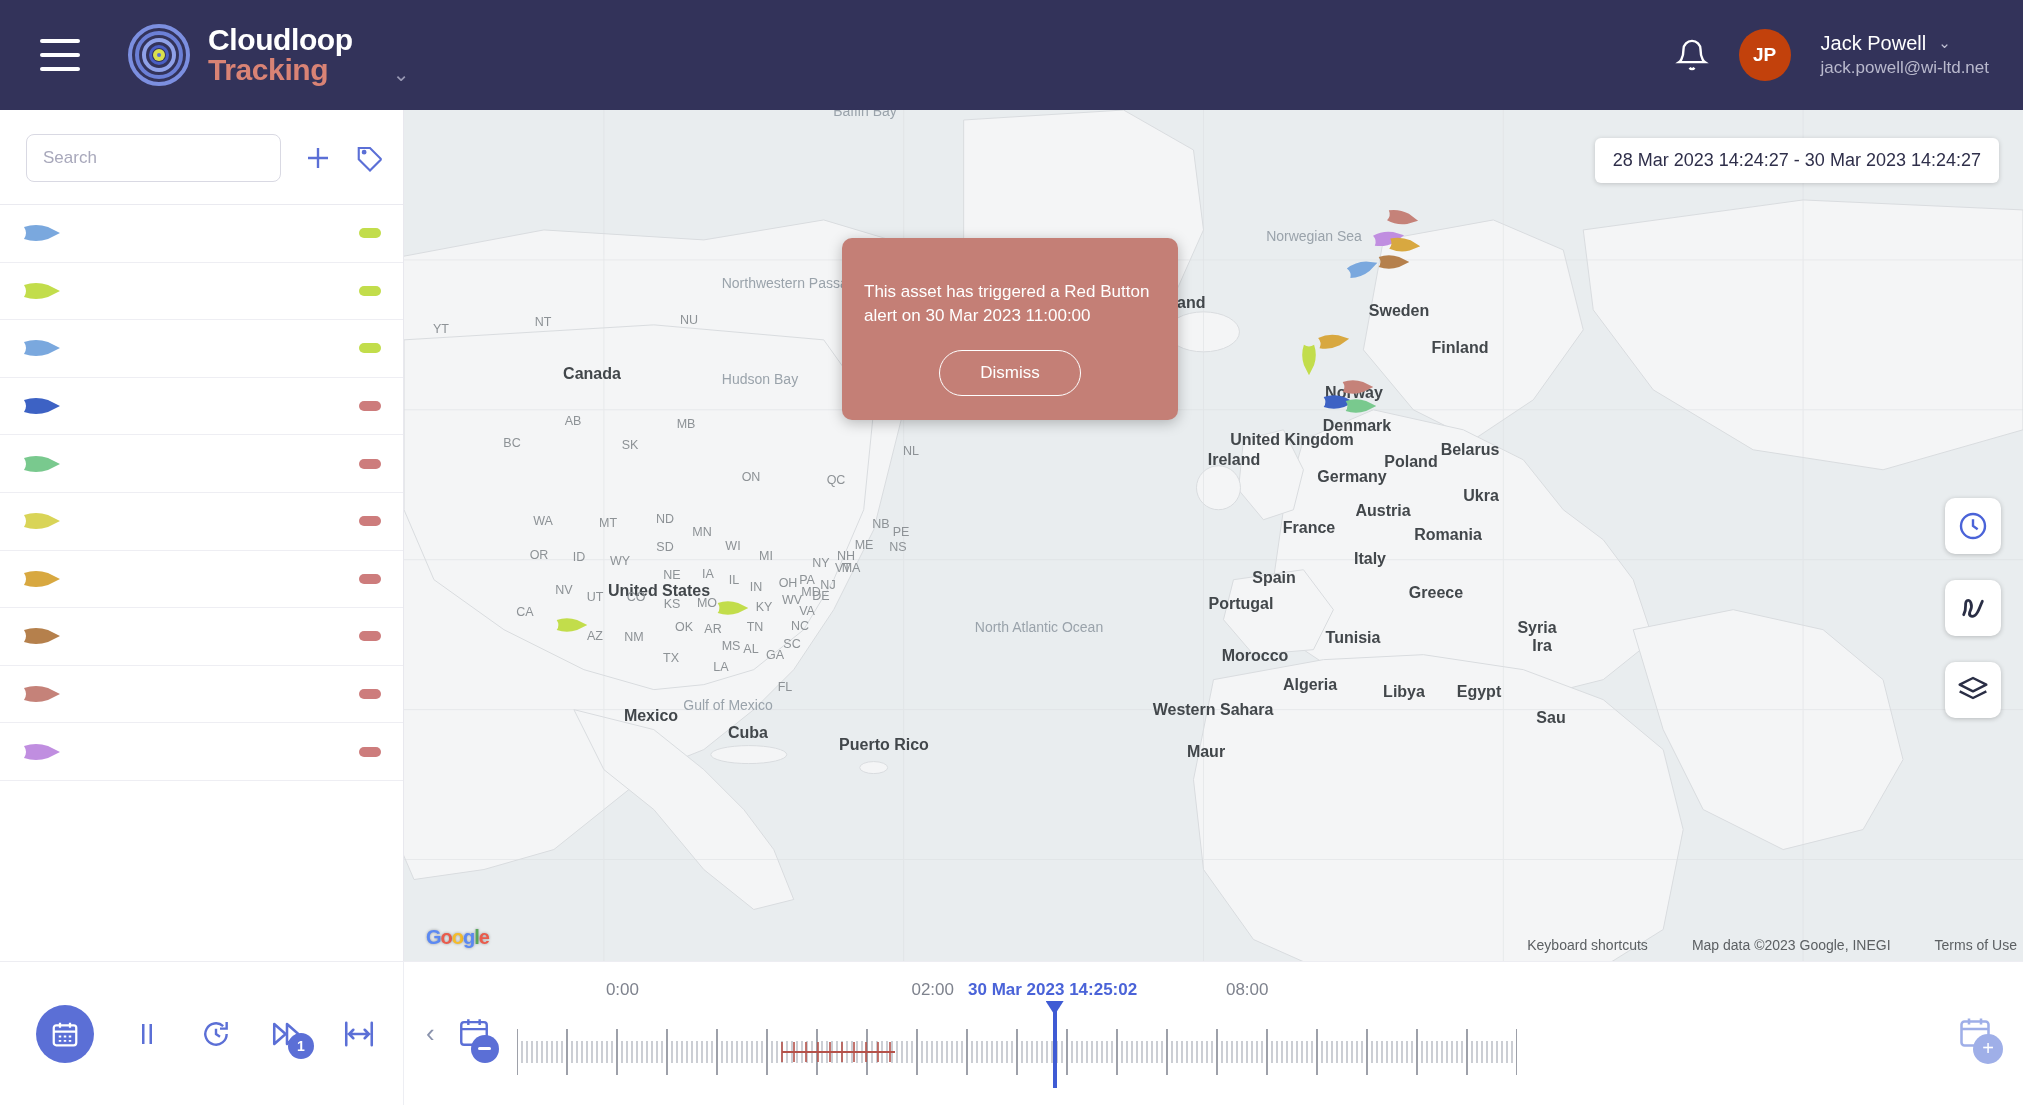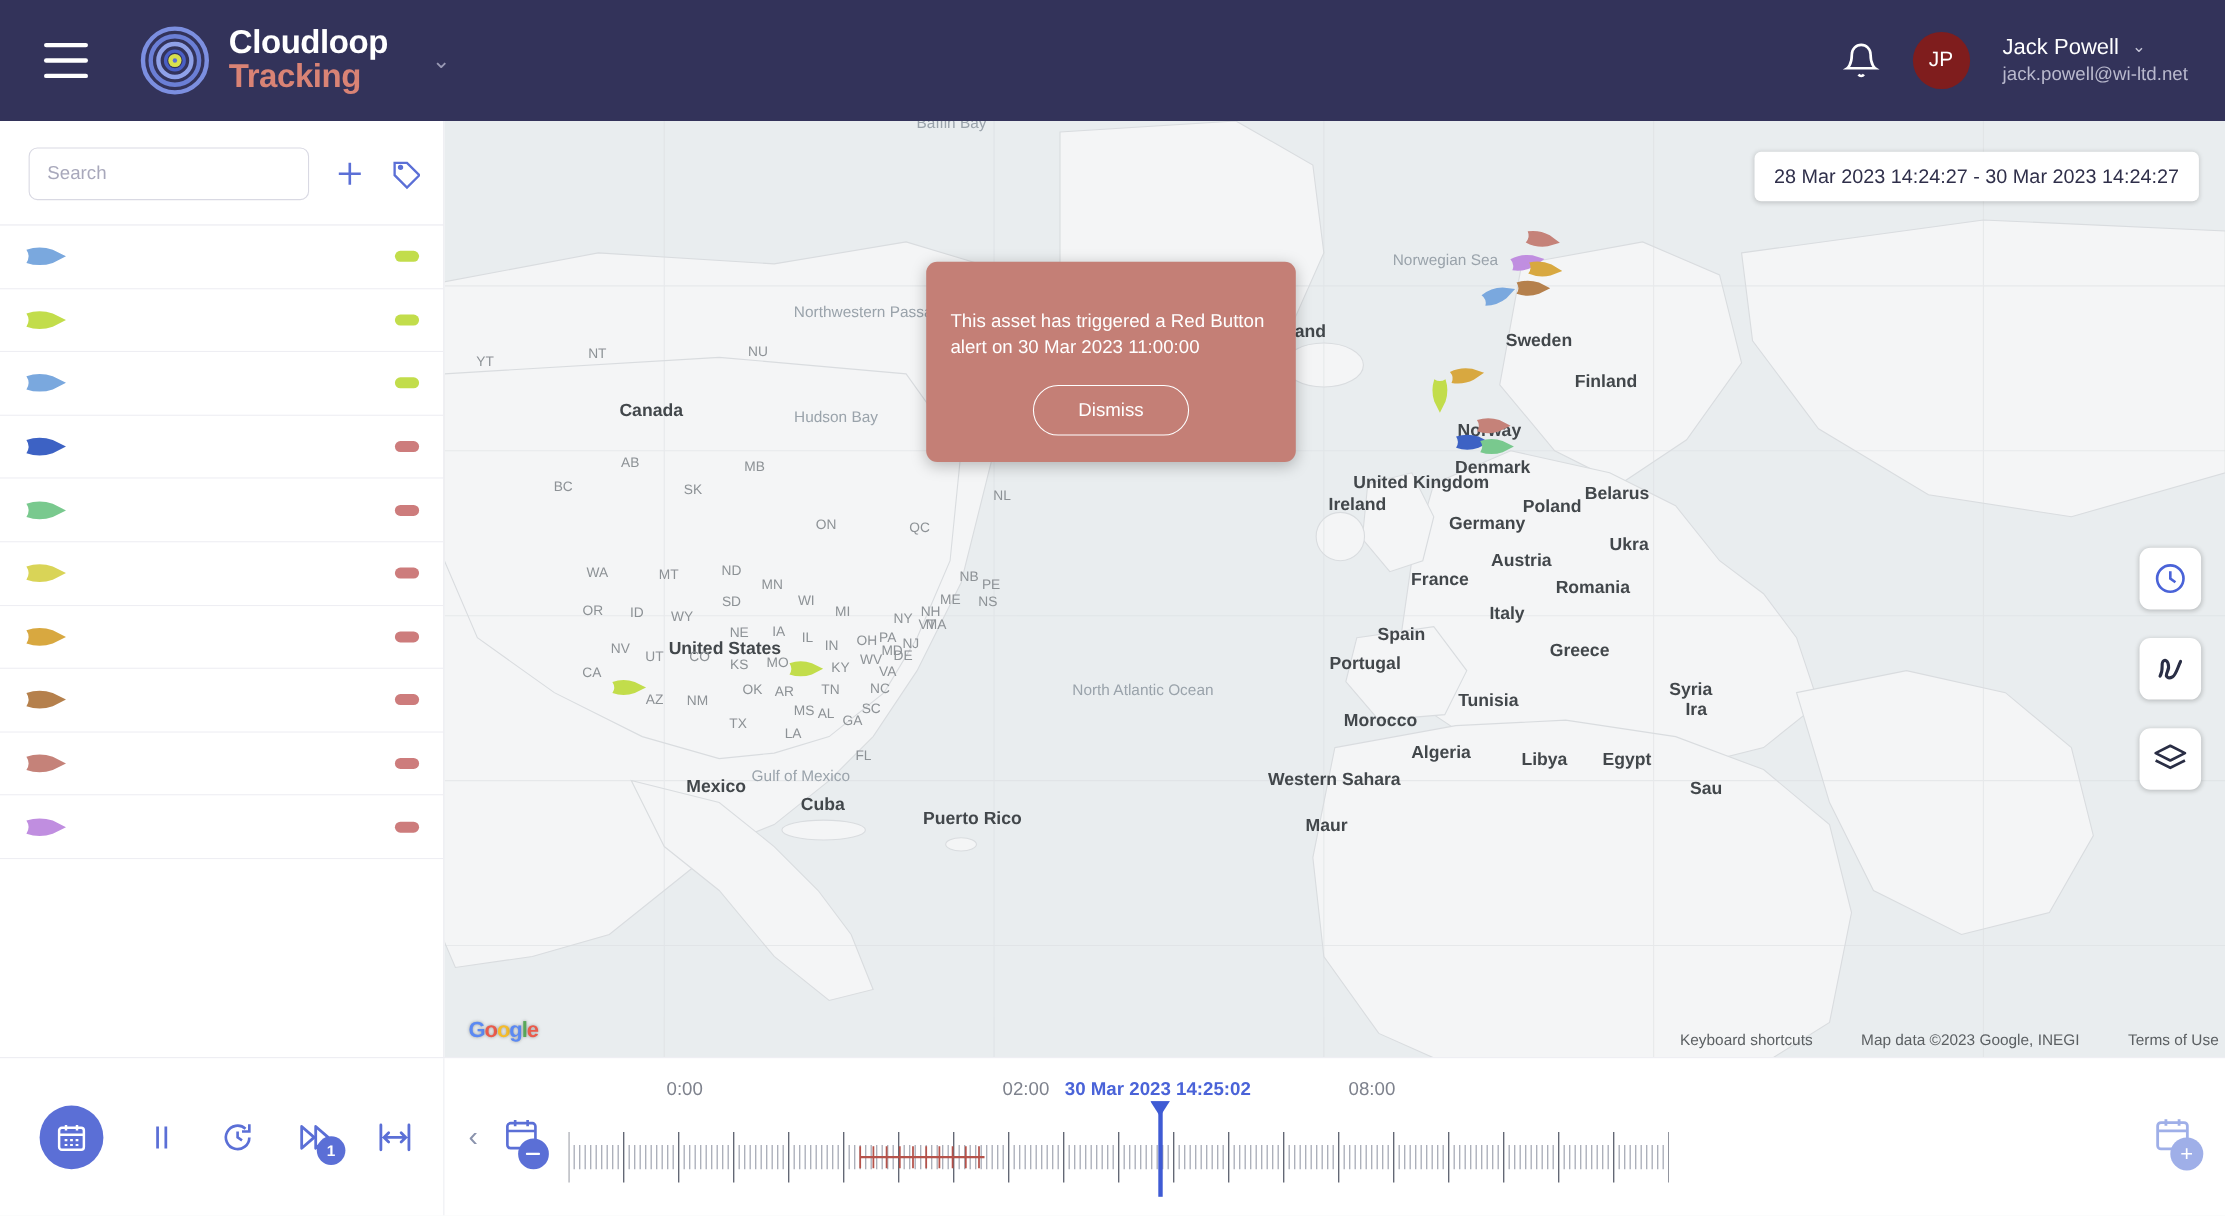--- a/index.html
+++ b/index.html
@@ -13,33 +13,33 @@
 
   
   .topbar {
     height: 110px; background: #33335a; flex: 0 0 110px;
     display: flex; align-items: center; padding: 0 34px 0 40px;
     position: relative; z-index: 60;
   }
   .hamburger { width: 40px; height: 32px; display:flex; flex-direction:column; justify-content:space-between; cursor:pointer; margin-right: 48px;}
   .hamburger span { display:block; height:4px; background:#ffffff; border-radius:2px; width:100%; }
 
-  .brand { display:flex; align-items:center; gap: 18px; }
+  .brand { display:flex; align-items:flex-end; gap: 18px; }
   .brand-logo { width: 62px; height: 62px; position: relative; }
   .ring { position:absolute; border-radius:50%; }
   .brand-text { line-height: 1.02; }
   .brand-text .t1 { font-size: 30px; font-weight: 700; color:#ffffff; letter-spacing:-0.4px; }
   .brand-text .t2 { font-size: 30px; font-weight: 700; color:#d98375; letter-spacing:-0.4px; }
   .brand-caret { color:#9a9ab5; margin-left: 22px; font-size: 20px; }
 
   .topbar-right { margin-left:auto; display:flex; align-items:center; gap: 30px; }
   .bell { width: 34px; height: 34px; color:#ffffff; }
   .avatar {
-    width: 52px; height: 52px; border-radius:50%; background:#7f1d1d;
-    color:#fff; font-size:19px; font-weight:400; display:flex; align-items:center; justify-content:center;
+    width: 52px; height: 52px; border-radius:50%; background:#c2410c;
+    color:#fff; font-size:19px; font-weight:700; display:flex; align-items:center; justify-content:center;
   }
   .userblock { line-height:1.35; }
   .uname { font-size:20px; color:#ffffff; display:flex; align-items:center; gap:12px; }
   .uname .caret { color:#c3c3d6; font-size:15px; }
   .umail { font-size:17px; color:#b9b9cd; }
 
   
   .body { flex:1; display:flex; position:relative; min-height:0; }
 
   
@@ -453,21 +453,21 @@
           <div class="maplbl sm" style="position: absolute; left: 403px; top: 470px; transform: translate(-50%, -50%); white-space: nowrap; text-align: center; line-height: 1.15; font-size: 12.5px; color: rgb(141, 146, 150);">PA</div>
           <div class="maplbl sm" style="position: absolute; left: 447px; top: 458px; transform: translate(-50%, -50%); white-space: nowrap; text-align: center; line-height: 1.15; font-size: 12.5px; color: rgb(141, 146, 150);">MA</div>
           <div class="maplbl sm" style="position: absolute; left: 160px; top: 480px; transform: translate(-50%, -50%); white-space: nowrap; text-align: center; line-height: 1.15; font-size: 12.5px; color: rgb(141, 146, 150);">NV</div>
           <div class="maplbl sm" style="position: absolute; left: 191px; top: 487px; transform: translate(-50%, -50%); white-space: nowrap; text-align: center; line-height: 1.15; font-size: 12.5px; color: rgb(141, 146, 150);">UT</div>
           <div class="maplbl sm" style="position: absolute; left: 232px; top: 487px; transform: translate(-50%, -50%); white-space: nowrap; text-align: center; line-height: 1.15; font-size: 12.5px; color: rgb(141, 146, 150);">CO</div>
           <div class="maplbl sm" style="position: absolute; left: 352px; top: 477px; transform: translate(-50%, -50%); white-space: nowrap; text-align: center; line-height: 1.15; font-size: 12.5px; color: rgb(141, 146, 150);">IN</div>
           <div class="maplbl sm" style="position: absolute; left: 388px; top: 490px; transform: translate(-50%, -50%); white-space: nowrap; text-align: center; line-height: 1.15; font-size: 12.5px; color: rgb(141, 146, 150);">WV</div>
           <div class="maplbl sm" style="position: absolute; left: 407px; top: 482px; transform: translate(-50%, -50%); white-space: nowrap; text-align: center; line-height: 1.15; font-size: 12.5px; color: rgb(141, 146, 150);">MD</div>
           <div class="maplbl sm" style="position: absolute; left: 417px; top: 486px; transform: translate(-50%, -50%); white-space: nowrap; text-align: center; line-height: 1.15; font-size: 12.5px; color: rgb(141, 146, 150);">DE</div>
           <div class="maplbl sm" style="position: absolute; left: 424px; top: 475px; transform: translate(-50%, -50%); white-space: nowrap; text-align: center; line-height: 1.15; font-size: 12.5px; color: rgb(141, 146, 150);">NJ</div>
-          <div class="maplbl sm" style="position: absolute; left: 134px; top: 502px; transform: translate(-50%, -50%); white-space: nowrap; text-align: right; line-height: 1.15; font-size: 12.5px; color: rgb(141, 146, 150);">CA</div>
+          <div class="maplbl sm" style="position: absolute; left: 121px; top: 502px; transform: translate(-50%, -50%); white-space: nowrap; text-align: right; line-height: 1.15; font-size: 12.5px; color: rgb(141, 146, 150);">CA</div>
           <div class="maplbl sm" style="position: absolute; left: 268px; top: 494px; transform: translate(-50%, -50%); white-space: nowrap; text-align: center; line-height: 1.15; font-size: 12.5px; color: rgb(141, 146, 150);">KS</div>
           <div class="maplbl sm" style="position: absolute; left: 303px; top: 493px; transform: translate(-50%, -50%); white-space: nowrap; text-align: center; line-height: 1.15; font-size: 12.5px; color: rgb(141, 146, 150);">MO</div>
           <div class="maplbl sm" style="position: absolute; left: 360px; top: 497px; transform: translate(-50%, -50%); white-space: nowrap; text-align: center; line-height: 1.15; font-size: 12.5px; color: rgb(141, 146, 150);">KY</div>
           <div class="maplbl sm" style="position: absolute; left: 403px; top: 501px; transform: translate(-50%, -50%); white-space: nowrap; text-align: center; line-height: 1.15; font-size: 12.5px; color: rgb(141, 146, 150);">VA</div>
           <div class="maplbl sm" style="position: absolute; left: 396px; top: 516px; transform: translate(-50%, -50%); white-space: nowrap; text-align: center; line-height: 1.15; font-size: 12.5px; color: rgb(141, 146, 150);">NC</div>
           <div class="maplbl sm" style="position: absolute; left: 191px; top: 526px; transform: translate(-50%, -50%); white-space: nowrap; text-align: center; line-height: 1.15; font-size: 12.5px; color: rgb(141, 146, 150);">AZ</div>
           <div class="maplbl sm" style="position: absolute; left: 230px; top: 527px; transform: translate(-50%, -50%); white-space: nowrap; text-align: center; line-height: 1.15; font-size: 12.5px; color: rgb(141, 146, 150);">NM</div>
           <div class="maplbl sm" style="position: absolute; left: 280px; top: 517px; transform: translate(-50%, -50%); white-space: nowrap; text-align: center; line-height: 1.15; font-size: 12.5px; color: rgb(141, 146, 150);">OK</div>
           <div class="maplbl sm" style="position: absolute; left: 309px; top: 519px; transform: translate(-50%, -50%); white-space: nowrap; text-align: center; line-height: 1.15; font-size: 12.5px; color: rgb(141, 146, 150);">AR</div>
           <div class="maplbl sm" style="position: absolute; left: 351px; top: 517px; transform: translate(-50%, -50%); white-space: nowrap; text-align: center; line-height: 1.15; font-size: 12.5px; color: rgb(141, 146, 150);">TN</div>

